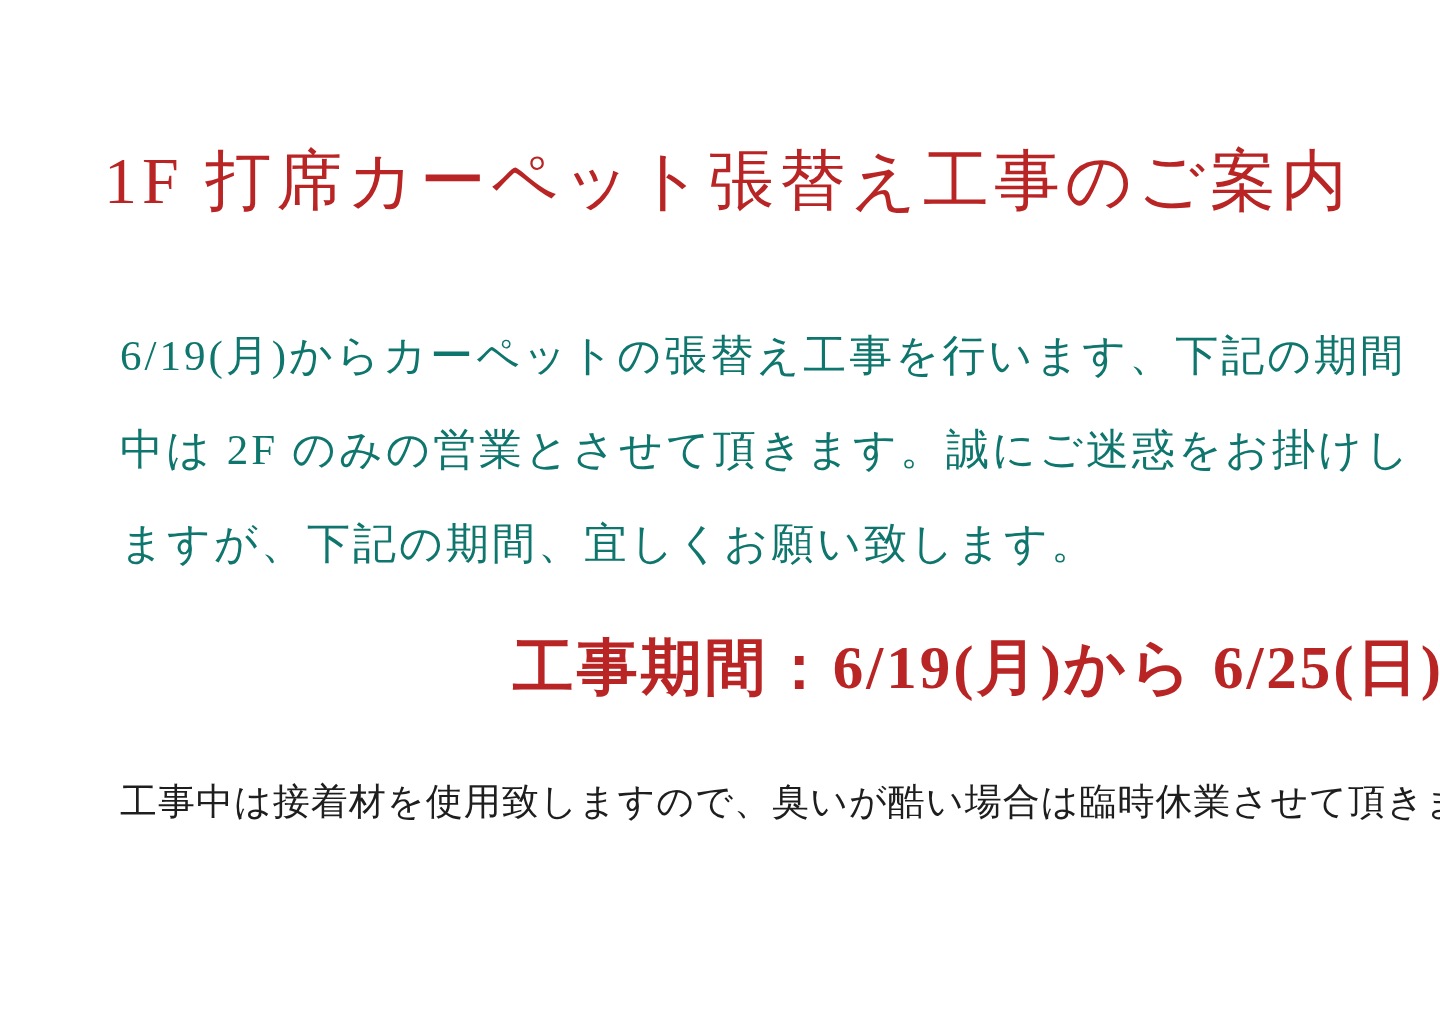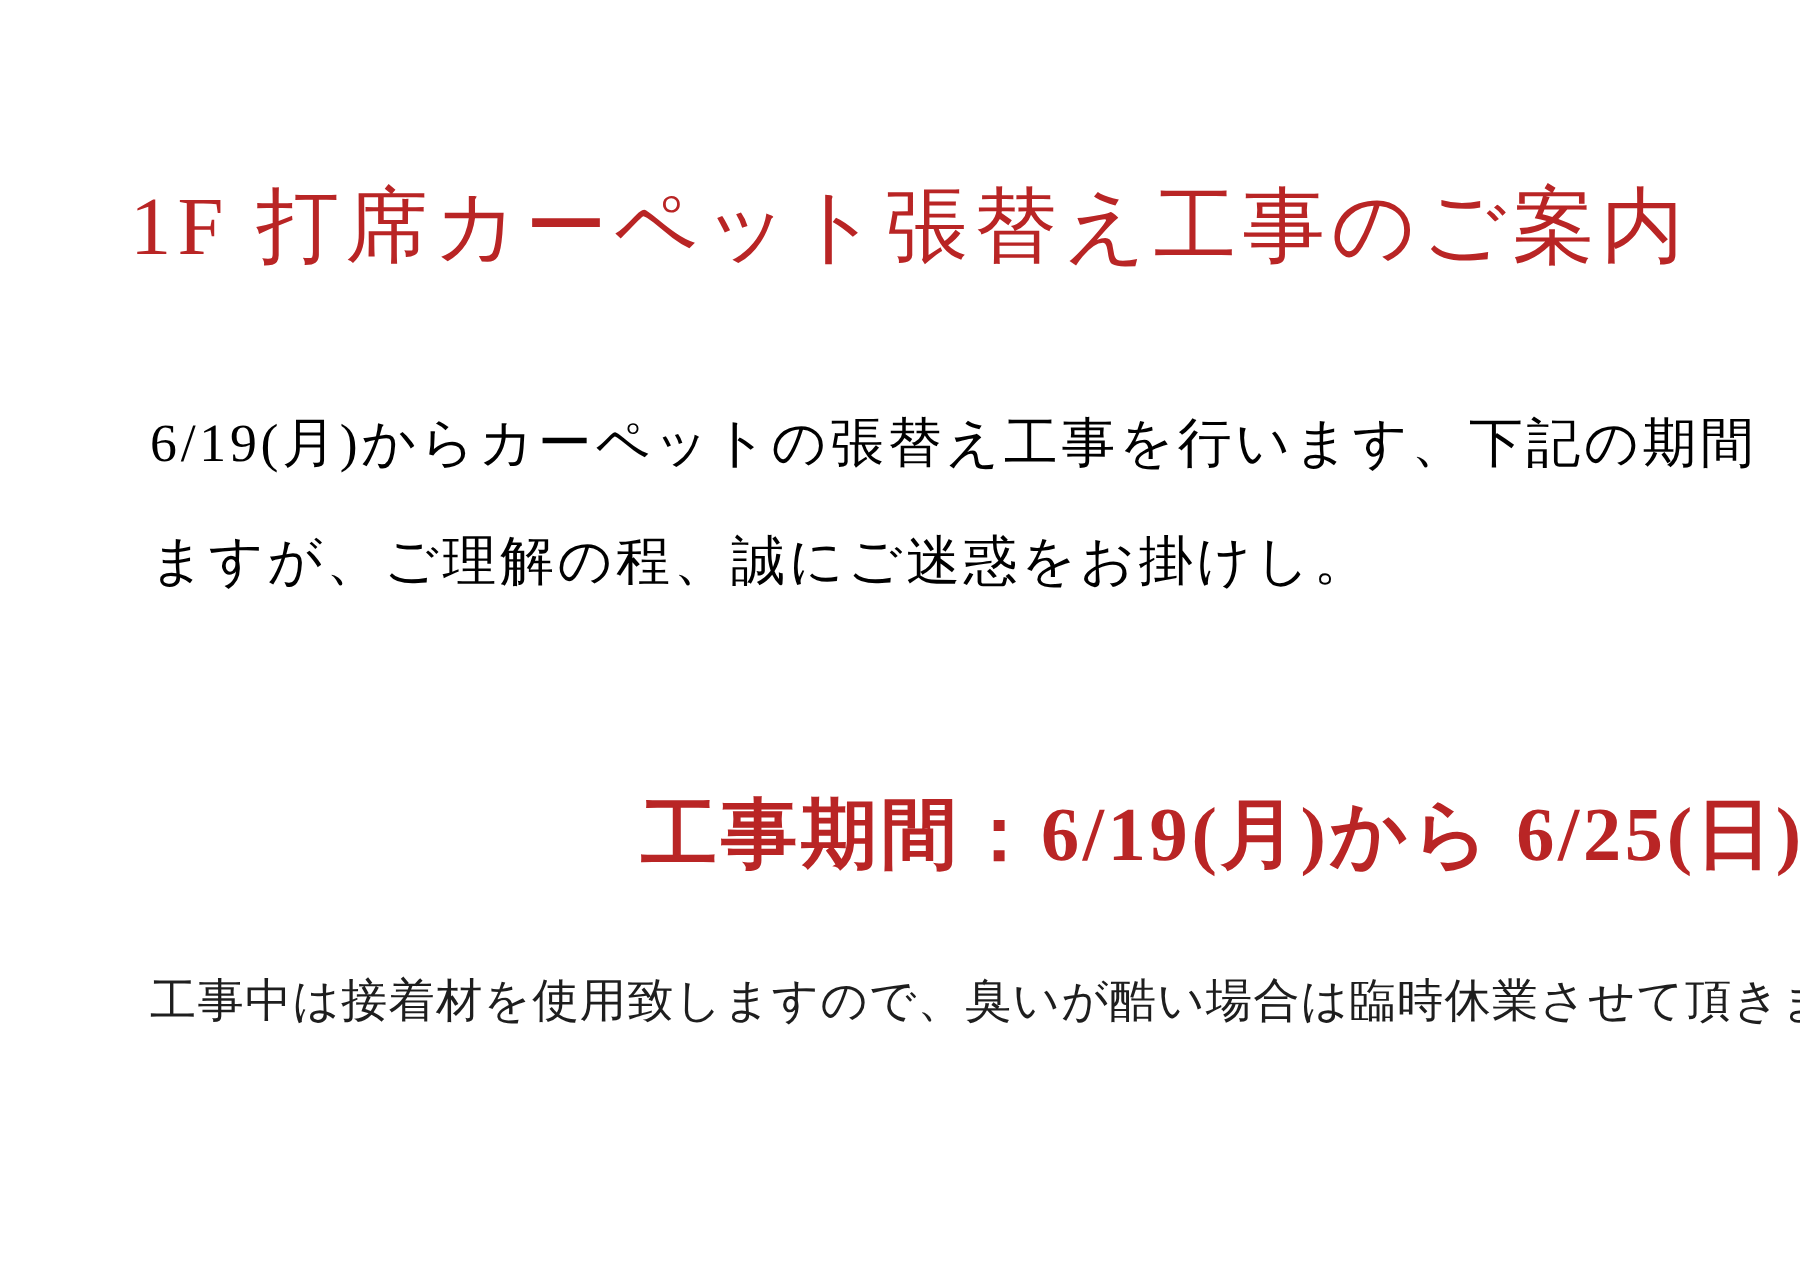--- a/index.html
+++ b/index.html
@@ -26,21 +26,21 @@
     font-weight: 400;
     letter-spacing: 5px;
     color: #b92525;
     white-space: nowrap;
   }
   .notice-body {
     position: absolute;
     top: 297px;
     left: 104px;
     right: 96px;
-    color: #000000;
+    color: #0f766e;
   }
   .notice-body .body-line {
     font-size: 43px;
     line-height: 86px;
     letter-spacing: 3px;
     white-space: nowrap;
   }
   .notice-period {
     position: absolute;
     top: 615px;
@@ -69,21 +69,22 @@
 </style>
 </head>
 <body>
 
 <div class="page">
 
   <h1 class="notice-title">1F 打席カーペット張替え工事のご案内</h1>
 
   <div class="notice-body">
     <div class="body-line">6/19(月)からカーペットの張替え工事を行います、下記の期間</div>
-    <div class="body-line">ますが、ご理解の程、誠にご迷惑をお掛けし。</div>
+    <div class="body-line">中は 2F のみの営業とさせて頂きます。誠にご迷惑をお掛けし</div>
+    <div class="body-line">ますが、下記の期間、宜しくお願い致します。</div>
   </div>
 
   <div class="notice-period">工事期間：6/19(月)から 6/25(日)</div>
 
   <div class="notice-notes">
     <div class="note-line">工事中は接着材を使用致しますので、臭いが酷い場合は臨時休業させて頂きます。</div>
   </div>
 
 </div>
 

